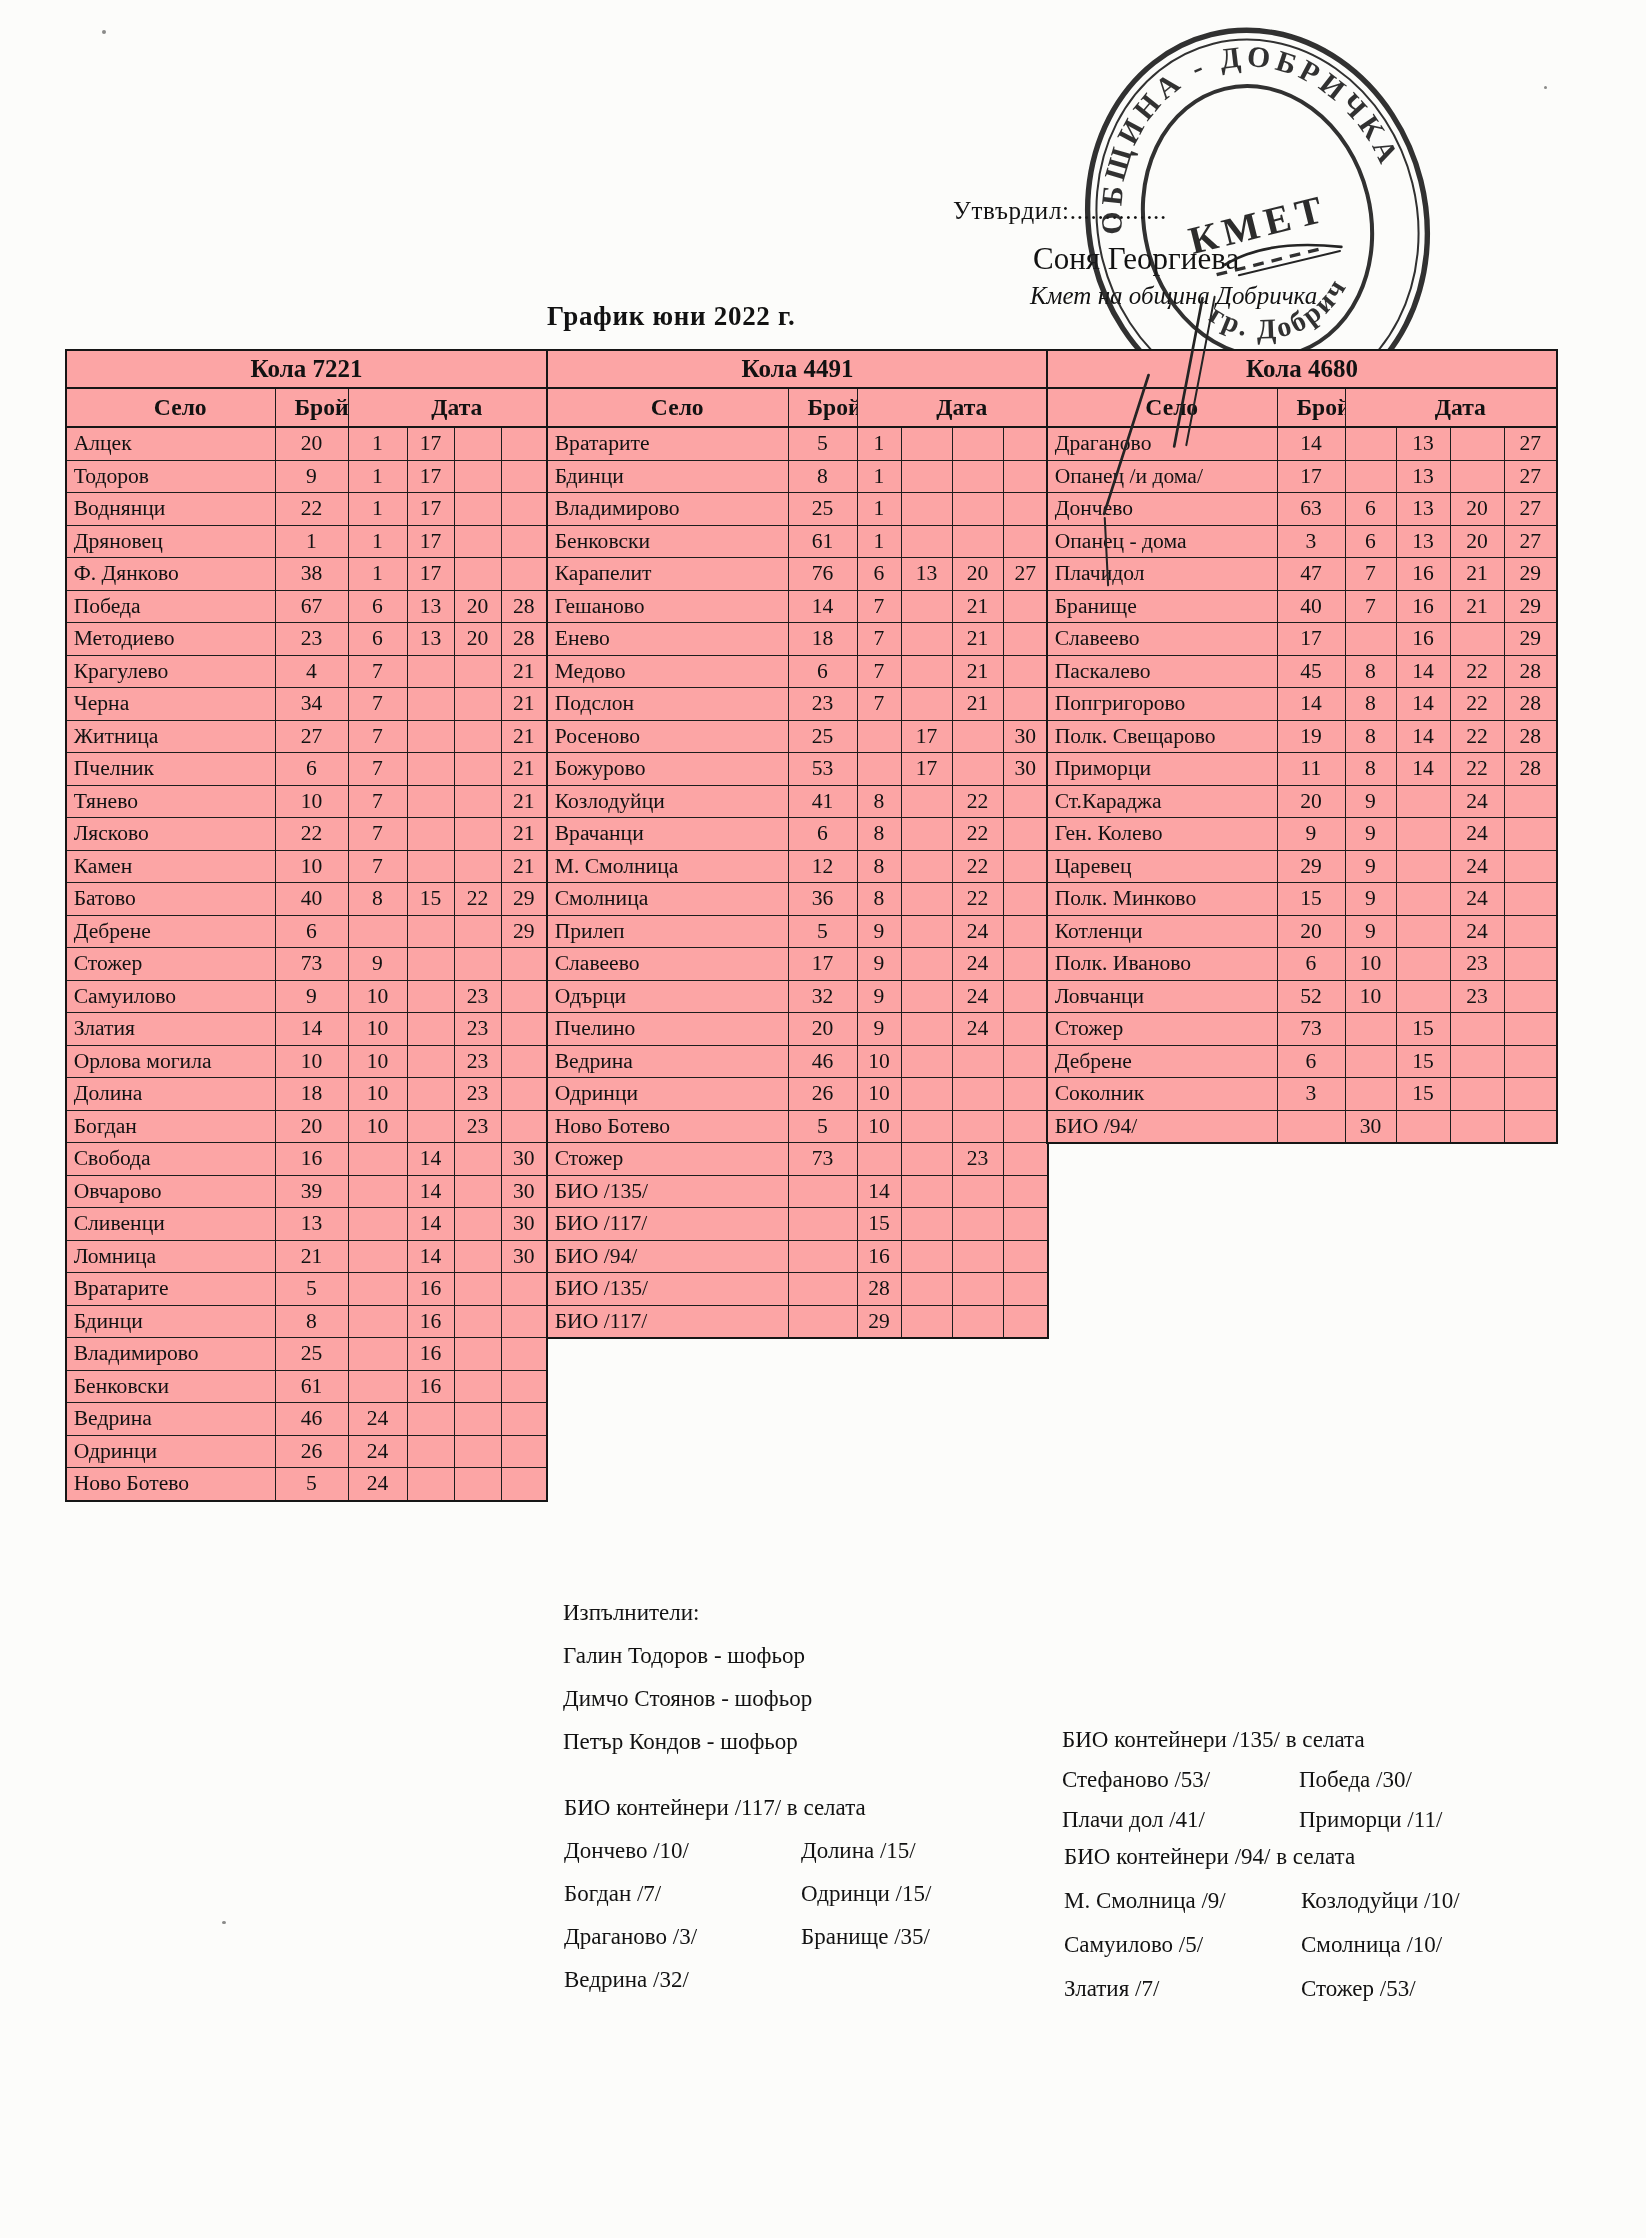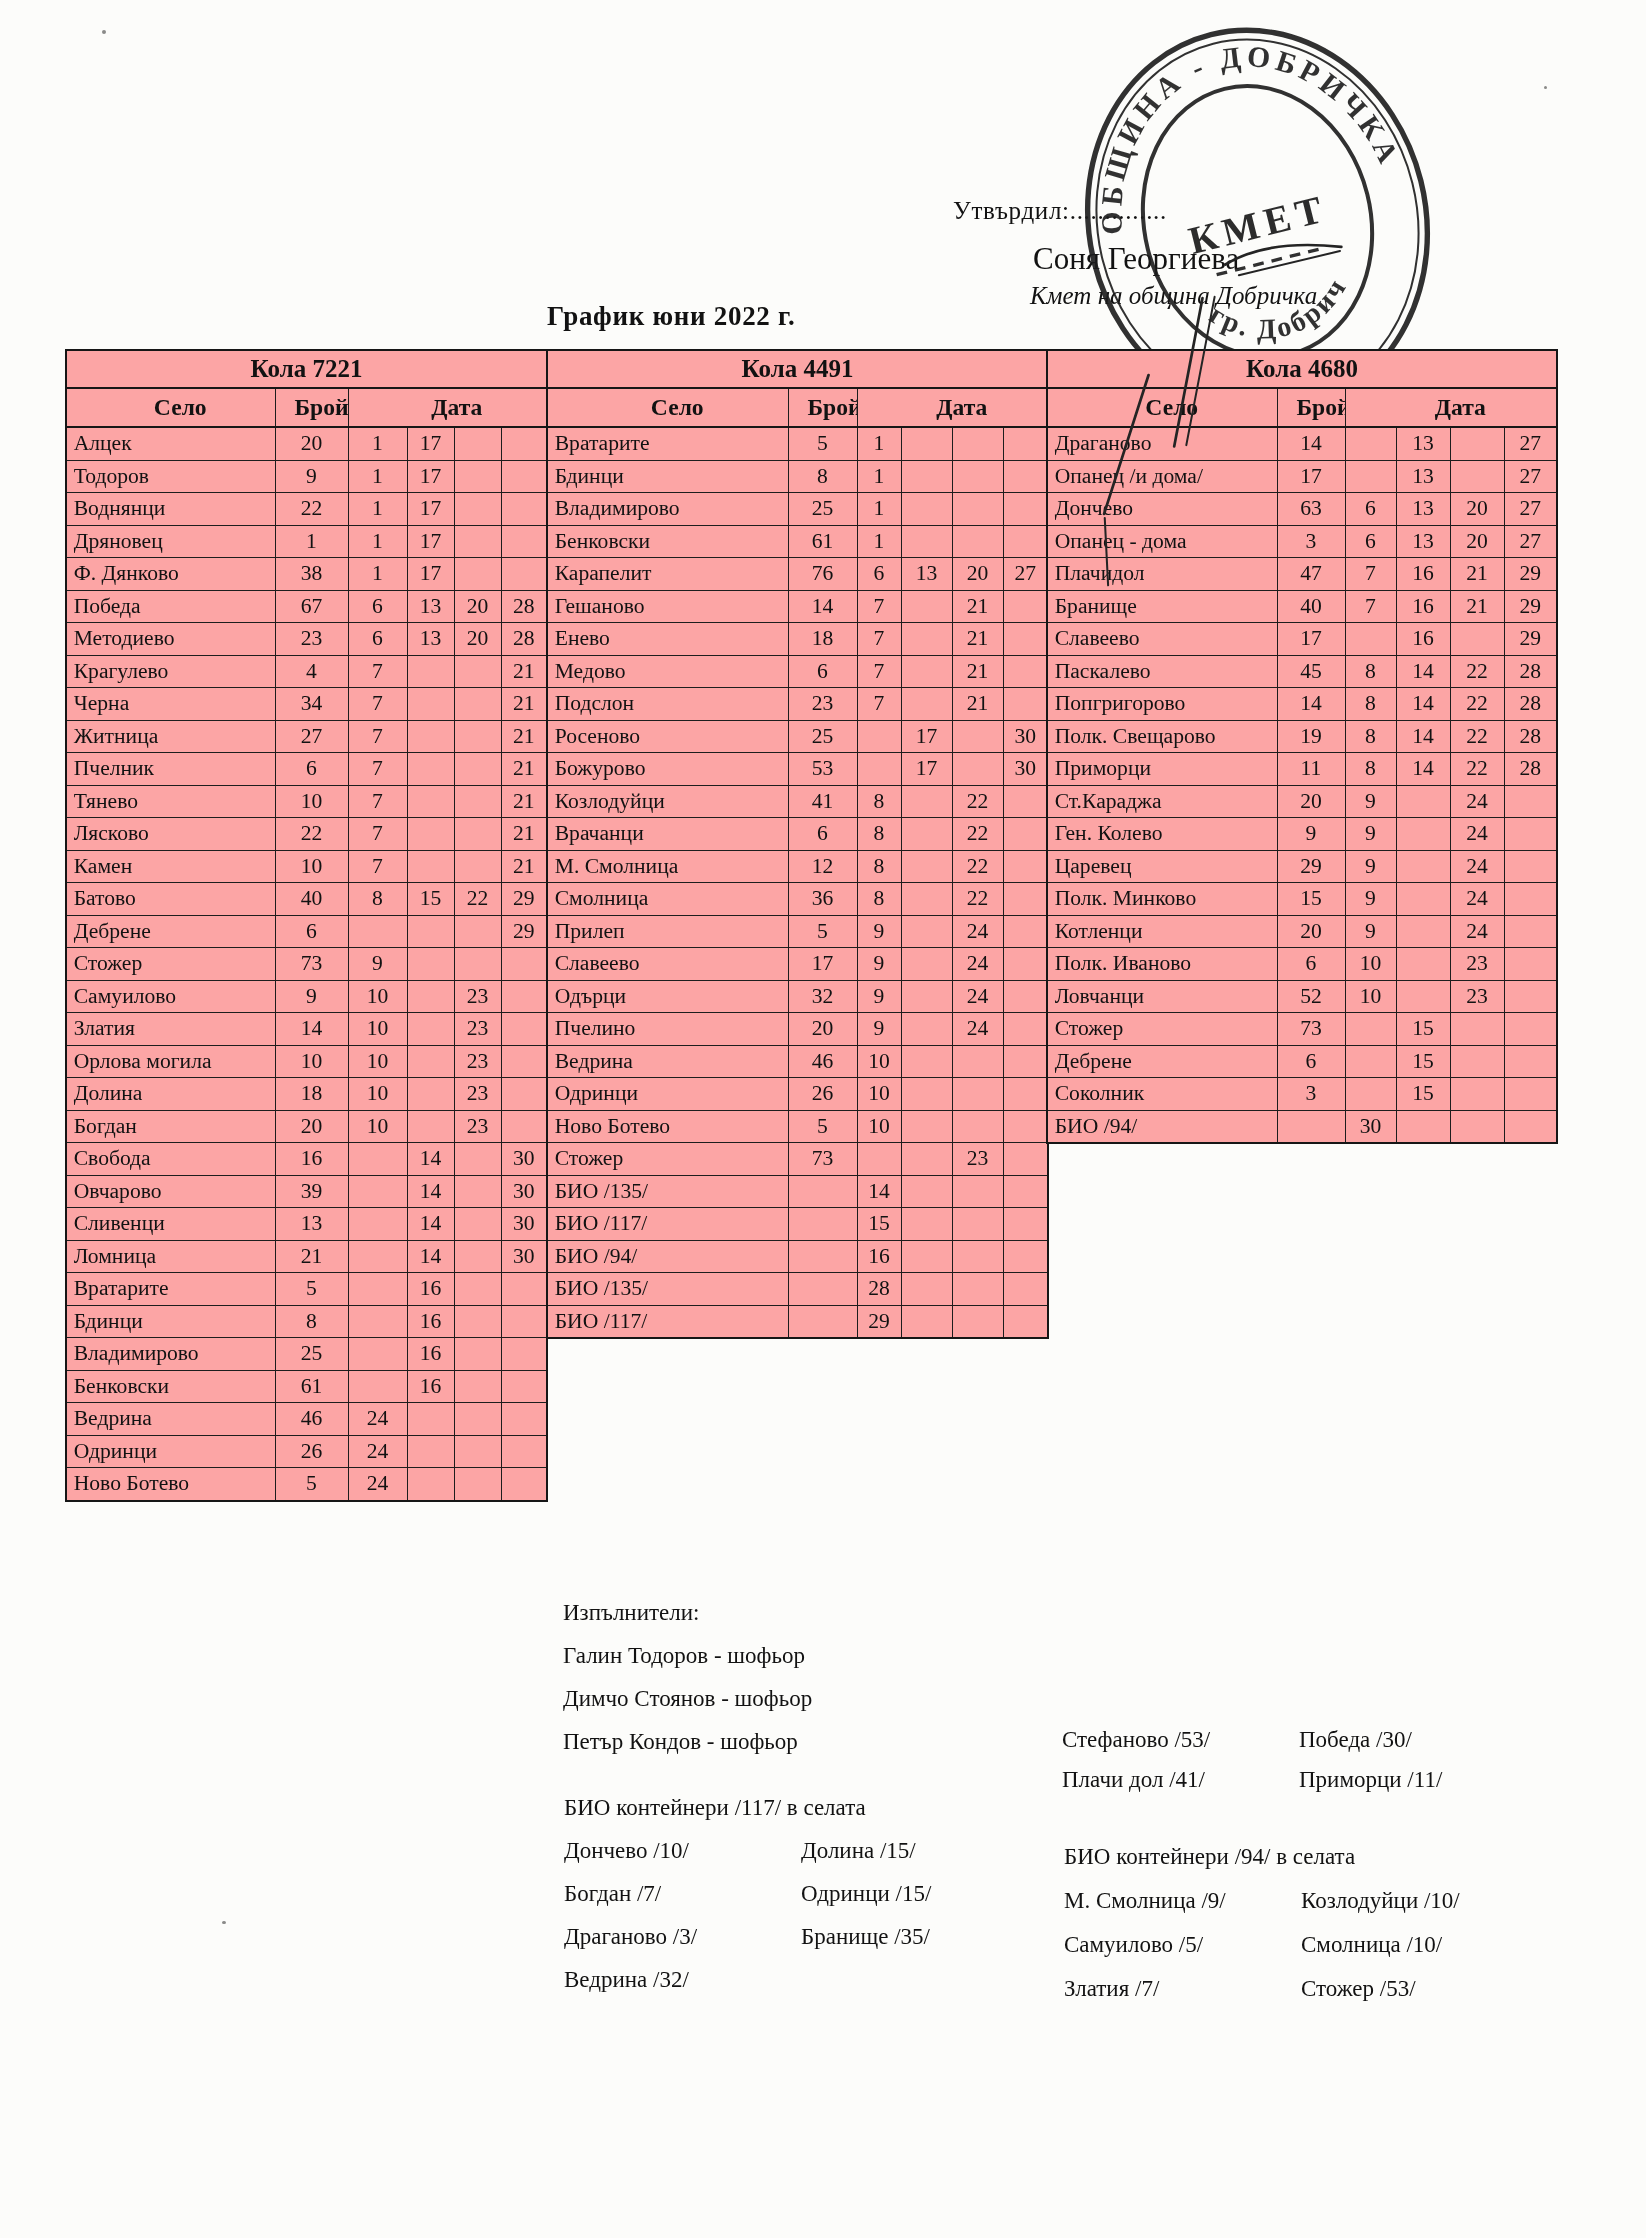--- a/index.html
+++ b/index.html
@@ -810,20 +810,21 @@
   </table>
 
   <div class="note performers">
     <div>Изпълнители:</div>
     <div>Галин Тодоров - шофьор</div>
     <div>Димчо Стоянов - шофьор</div>
     <div>Петър Кондов - шофьор</div>
   </div>
 
   <div class="note bio135">
+    <div>БИО контейнери /135/ в селата</div>
     <div>
         <div class="note-row">
           <span class="nl">Стефаново /53/</span>
           <span class="nr">Победа /30/</span>
         </div>
         <div class="note-row">
           <span class="nl">Плачи дол /41/</span>
           <span class="nr">Приморци /11/</span>
         </div>
       </div>

